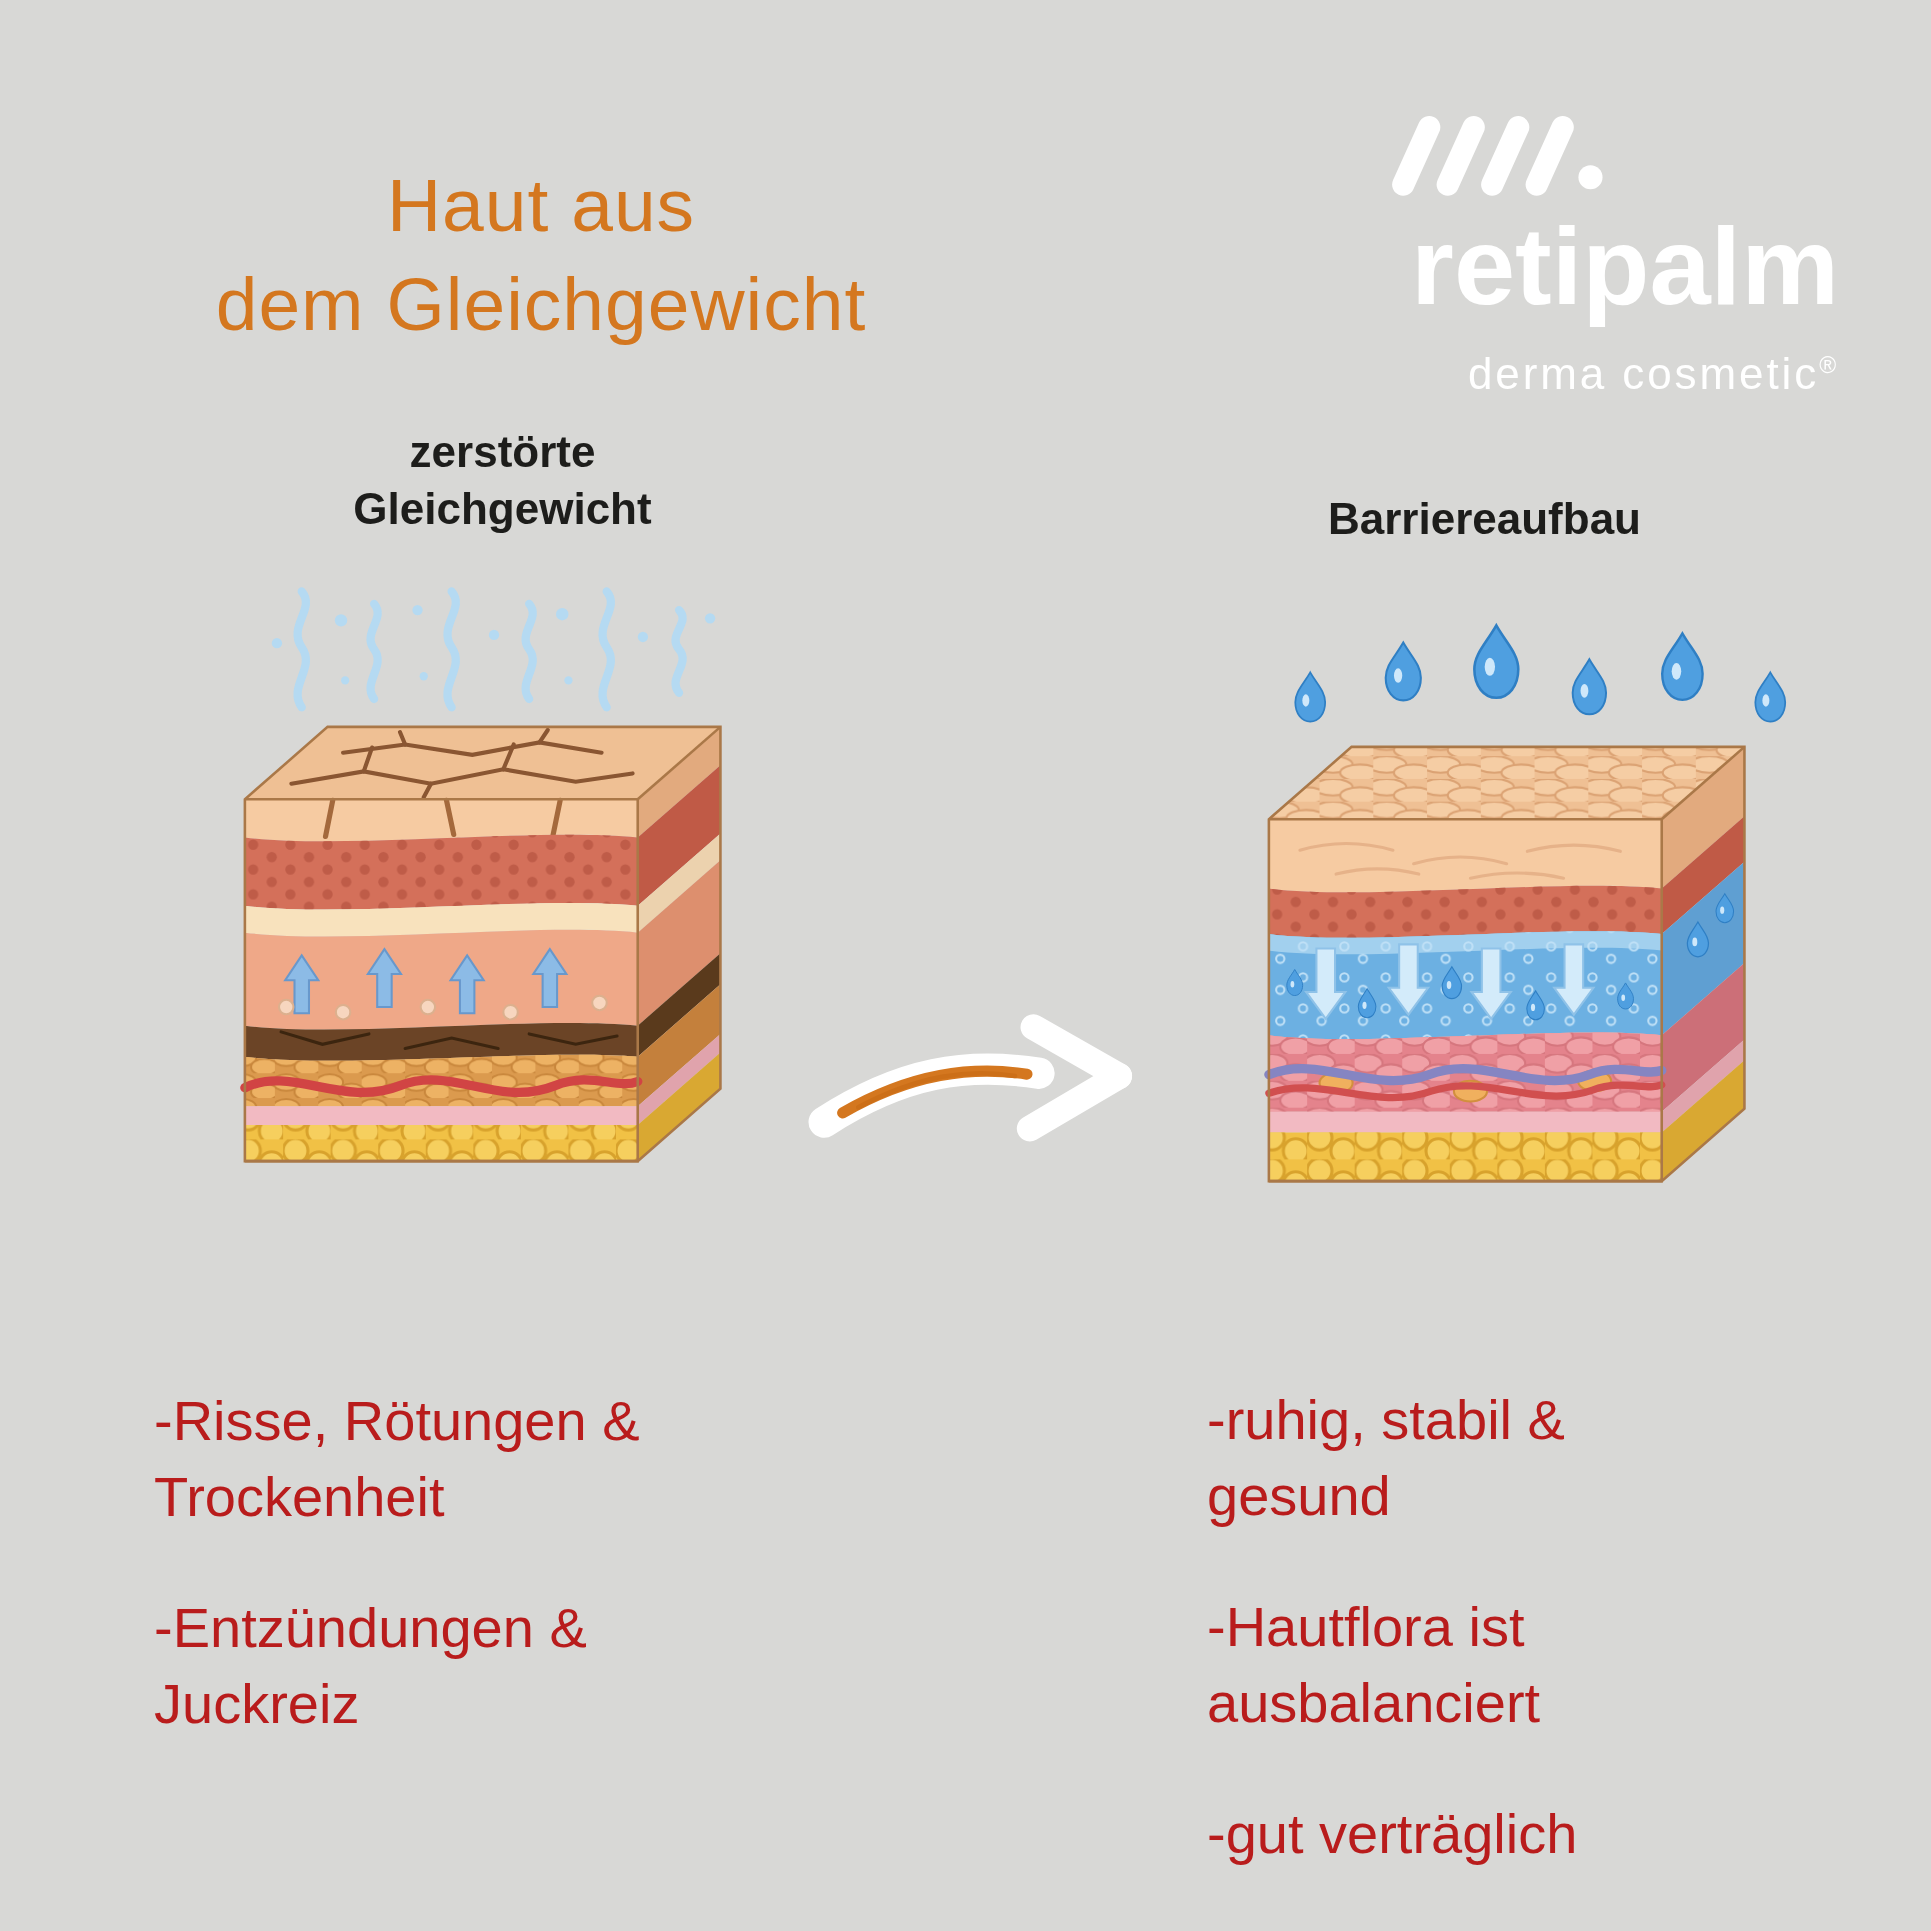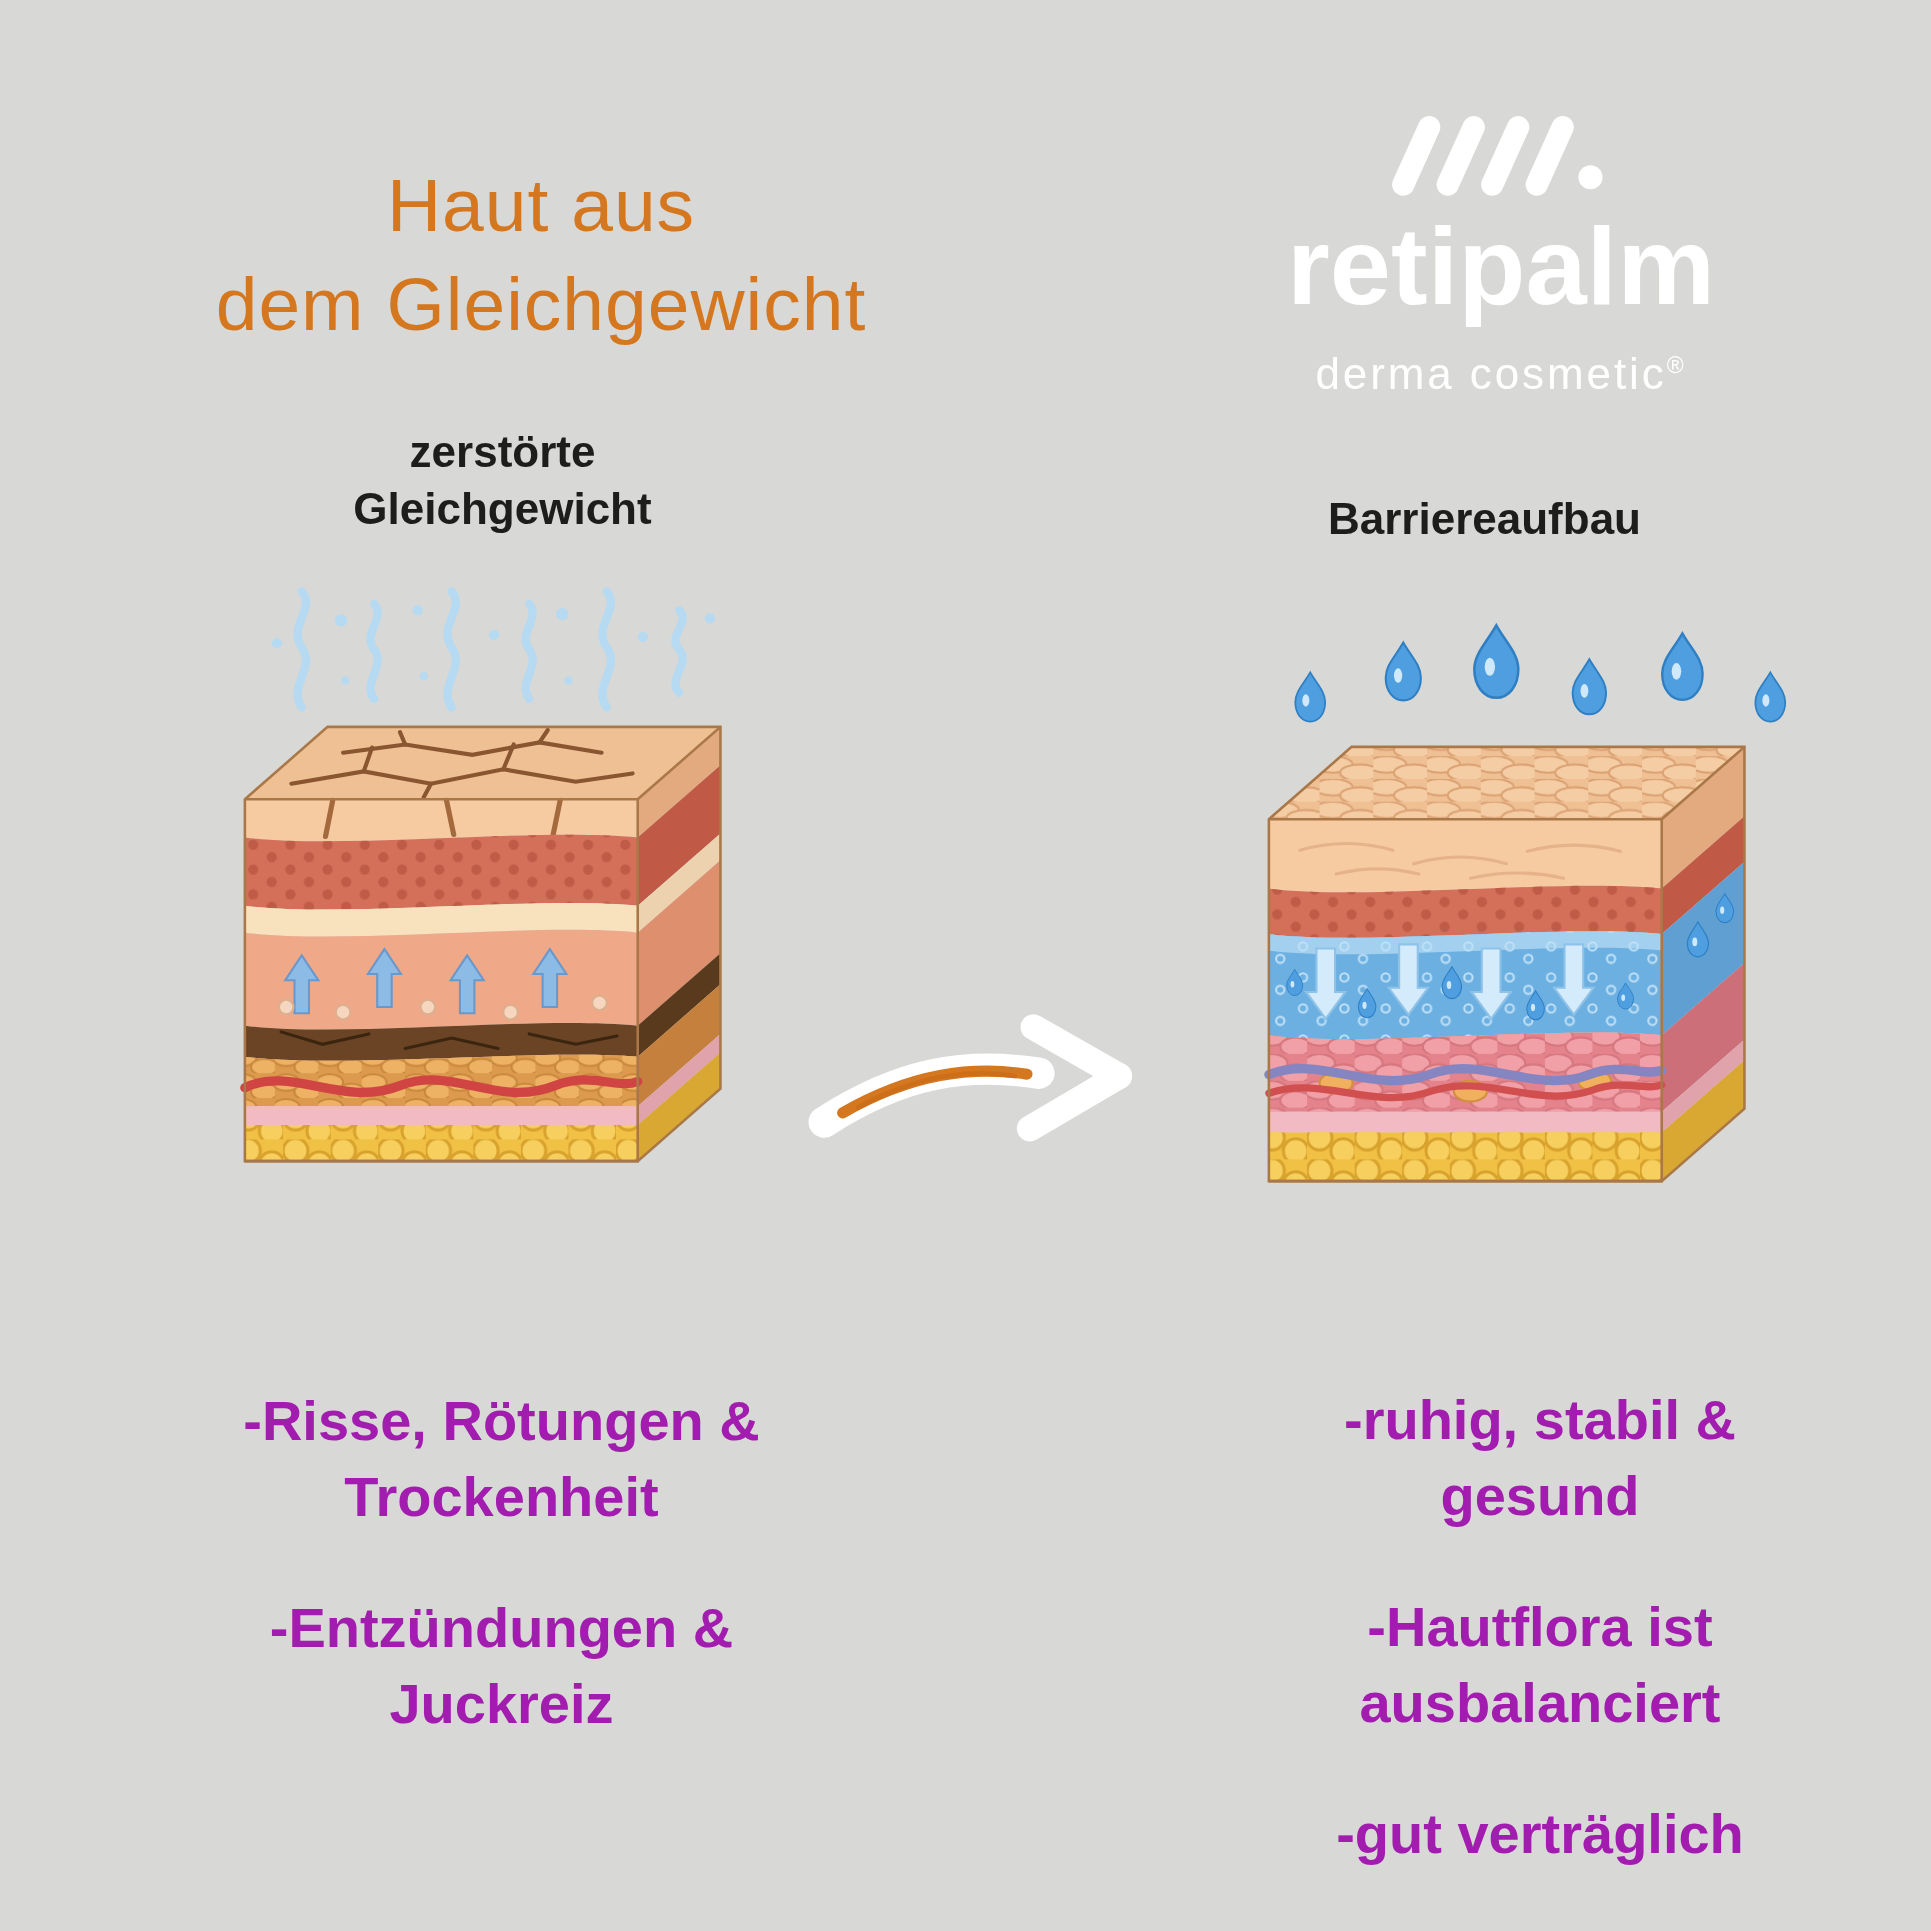--- a/index.html
+++ b/index.html
@@ -6,40 +6,40 @@
   .canvas{
     position:relative;width:1931px;height:1931px;background:#d8d8d6;
     overflow:hidden;font-family:"Liberation Sans","DejaVu Sans",sans-serif;
   }
   
   .main-title{
     position:absolute;left:145px;top:156px;width:792px;text-align:center;
     color:#d4771f;font-size:75px;font-weight:400;line-height:1.32;letter-spacing:1px;
   }
   
-  .logo{position:absolute;left:1163px;top:114px;width:676px;text-align:center;color:#ffffff;}
+  .logo{position:absolute;left:1163px;top:114px;width:676px;text-align:right;color:#ffffff;}
   .logo-mark{display:block;margin:0 auto 3.9px auto;}
   .logo-brand{font-size:110px;font-weight:700;letter-spacing:0px;line-height:1;}
   .logo-tagline{font-size:44px;font-weight:400;letter-spacing:2.9px;margin-top:28px;}
   .logo-reg{font-size:23px;vertical-align:super;}
   
   .sec-heading{
     position:absolute;text-align:center;color:#1d1d1b;font-weight:700;
     font-size:44px;line-height:1.3;
   }
   .sec-heading.left{left:174px;top:423px;width:657px;}
   .sec-heading.right{left:1166px;top:490px;width:637px;}
   
   .illus{position:absolute;}
   .illus.left{left:188px;top:577px;}
   .illus.right{left:1212px;top:597px;}
   .arrow-wrap{position:absolute;left:797px;top:970px;}
   
   .bullets{
-    position:absolute;text-align:center;color:#a21caf;font-weight:700;
+    position:absolute;color:#b91c1c;font-weight:400;
     font-size:56px;line-height:1.35;
   }
   .bullets.left{left:154px;top:1383px;width:695px;}
   .bullets.right{left:1207px;top:1359px;width:666px;margin-top:23px;}
   .bullet-group{margin-bottom:56px;}
 </style>
 </head>
 <body>
 
 <div class="canvas">

